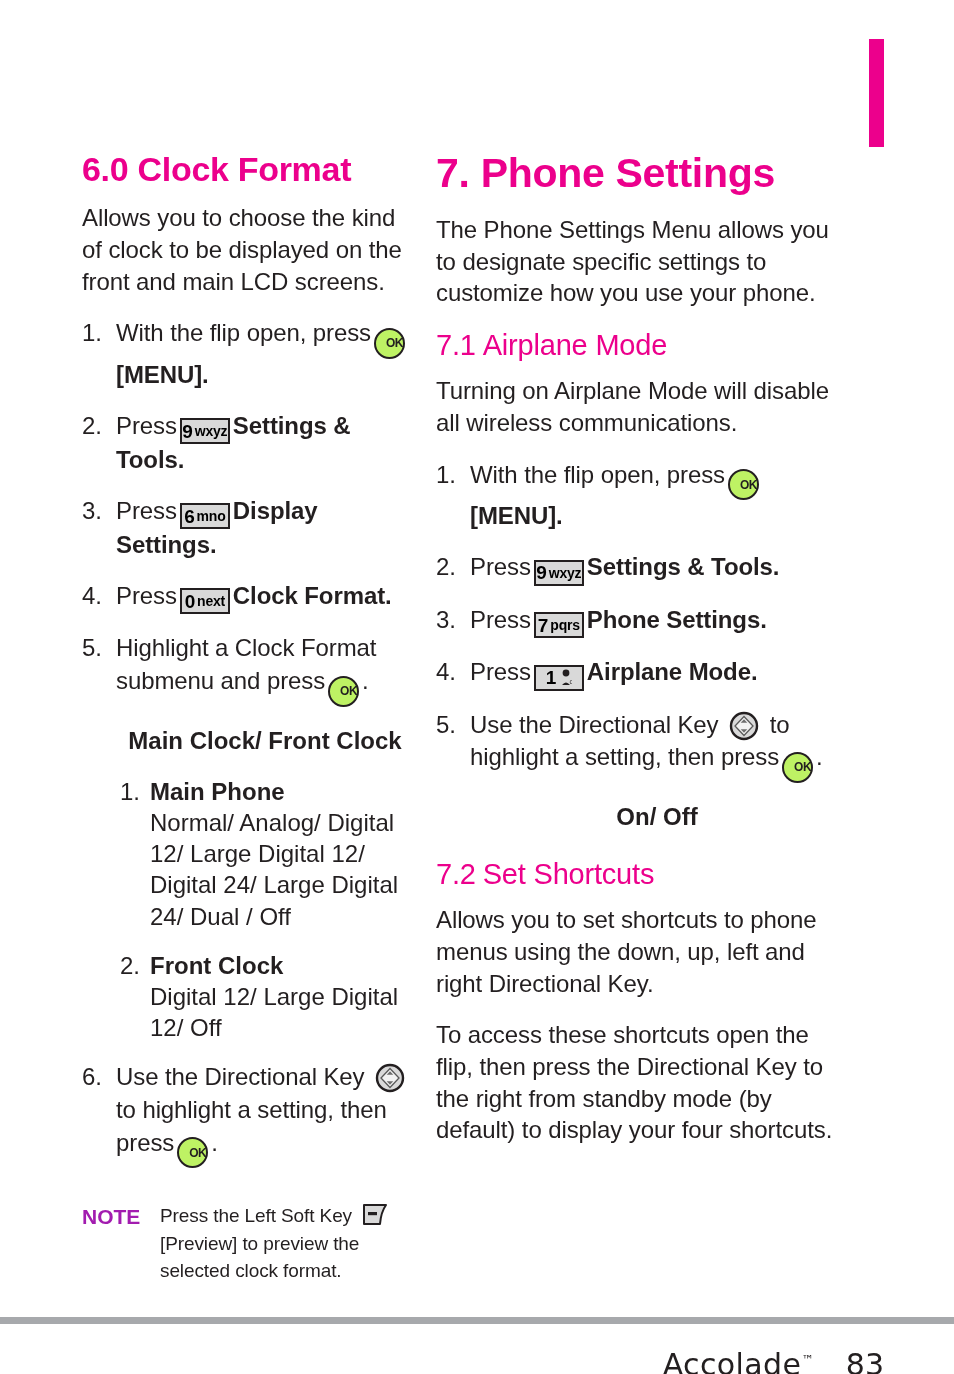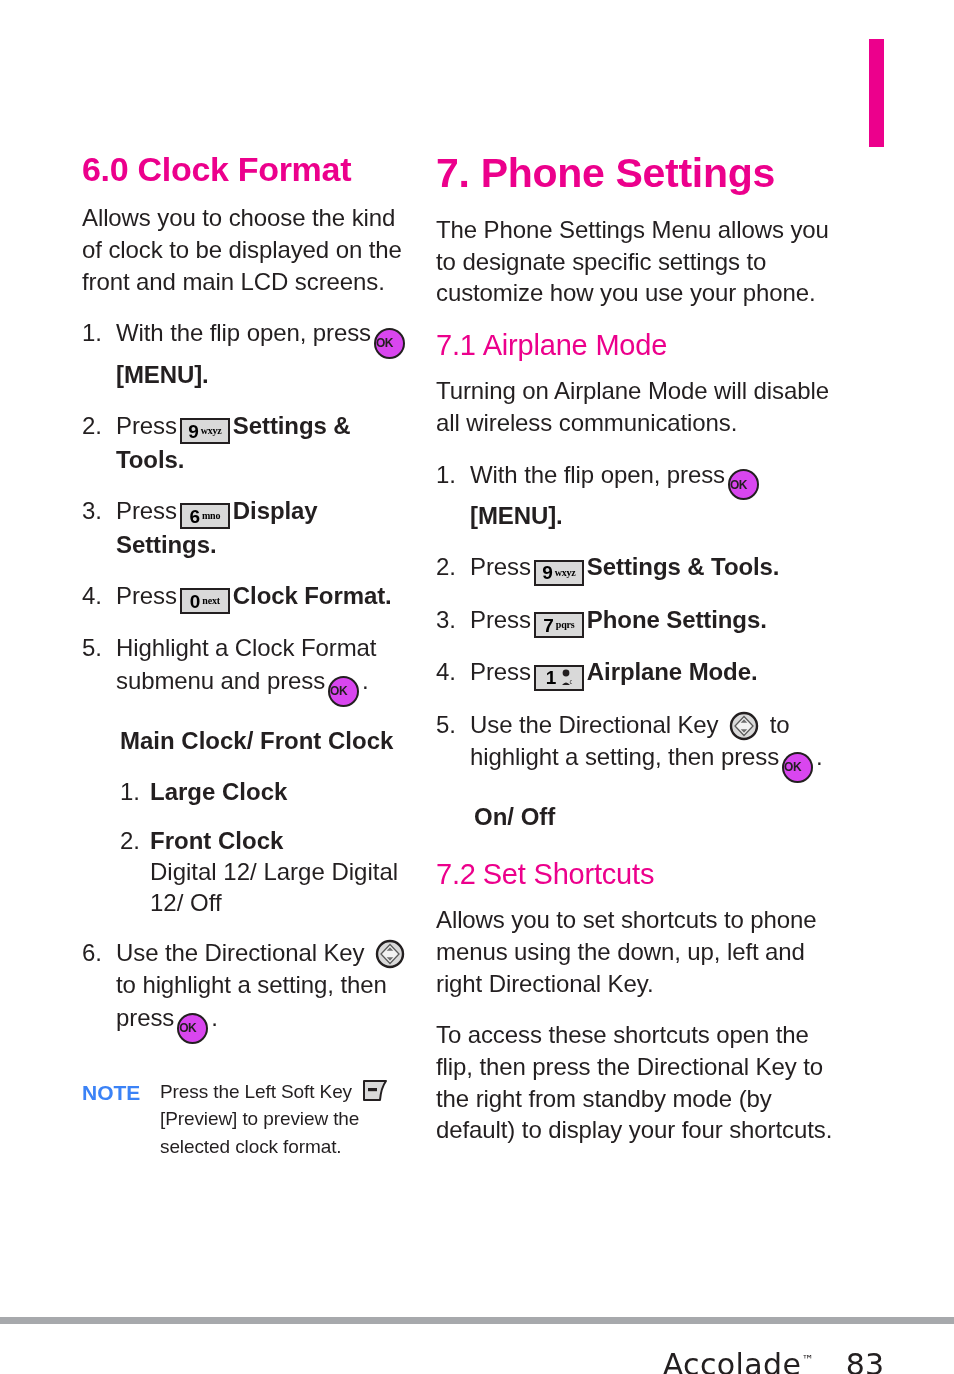--- a/index.html
+++ b/index.html
@@ -114,20 +114,21 @@
   
   .subgroup {
     margin-left: 38px;
     margin-bottom: 18px;
   }
   .subhead {
     font-size: 24px;
     font-weight: bold;
     line-height: 1.3;
     margin-bottom: 20px;
+    text-align: center;
   }
   .sub {
     display: flex;
     font-size: 24px;
     line-height: 1.3;
     margin-bottom: 18px;
   }
   .sub .num {
     flex: 0 0 auto;
     width: 30px;
@@ -144,21 +145,21 @@
 
   
   .note {
     display: flex;
     margin-top: 34px;
     font-size: 19px;
     line-height: 1.45;
   }
   .note .note-label {
     flex: 0 0 auto;
-    color: #3b82f6;
+    color: #a21caf;
     font-weight: bold;
     font-size: 21px;
     width: 78px;
   }
   .note .note-body {
     flex: 1 1 auto;
     letter-spacing: -0.1px;
   }
 
   
@@ -184,47 +185,47 @@
   }
   .key .kd {
     font-family: "Liberation Sans", sans-serif;
     font-weight: bold;
     font-size: 19px;
     line-height: 1;
     color: #000;
     margin-right: 2px;
   }
   .key .kl {
-    font-family: Liberation Serif, serif;
-    font-weight: bold;
-    font-size: 10px;
+    font-family: Liberation Sans, sans-serif;
+    font-weight: bold;
+    font-size: 14px;
     line-height: 1;
     color: #000;
     letter-spacing: -0.2px;
   }
   .key.key-one .kd { margin-right: 4px; }
 
   
   .vm {
     display: inline-flex;
     flex-direction: column;
     align-items: center;
     line-height: 1;
   }
 
   
   .ok-key {
     display: inline-flex;
     align-items: center;
-    justify-content: flex-start;
+    justify-content: flex-end;
     width: 27px;
     height: 27px;
     border-radius: 50%;
     border: 2.5px solid #231f20;
-    background: #d946ef;
+    background: #bef264;
     vertical-align: -6px;
     margin: 0 3px;
   }
   .ok-key span {
     font-size: 12px;
     font-weight: bold;
     letter-spacing: -0.5px;
     color: #231f20;
   }
 
@@ -336,21 +337,22 @@
               <span>OK</span>
             </span><span>.</span></span>
       </div>
 
       <div class="subgroup">
         <div class="subhead">Main Clock/ Front Clock</div>
 
         <div class="sub">
           <span class="num">1.</span>
           <span class="txt">
-            <span class="title">Large Clock</span>
+            <span class="title">Main Phone</span>
+            <span class="opts">Normal/ Analog/ Digital 12/ Large Digital 12/ Digital 24/ Large Digital 24/ Dual / Off</span>
           </span>
         </div>
 
         <div class="sub">
           <span class="num">2.</span>
           <span class="txt">
             <span class="title">Front Clock</span>
             <span class="opts">Digital 12/ Large Digital 12/ Off</span>
           </span>
         </div>

